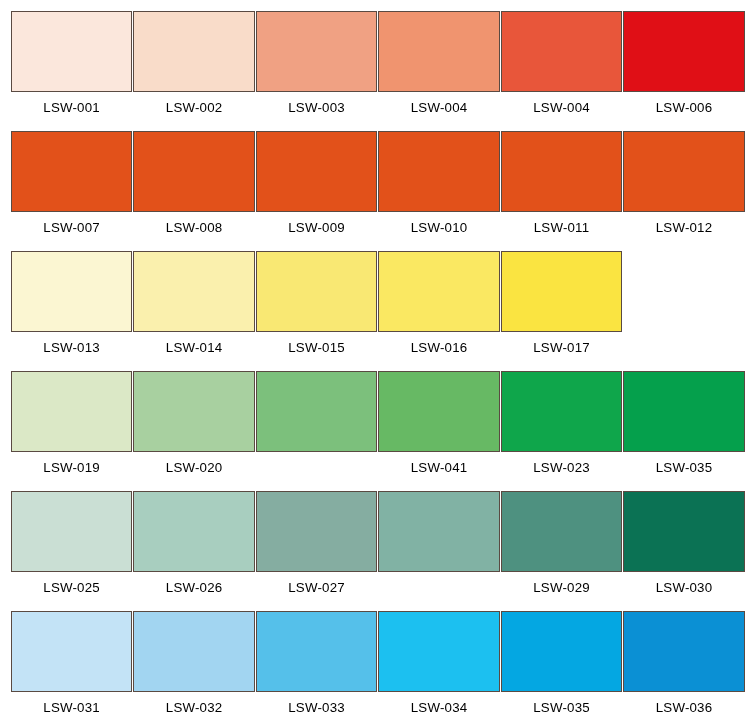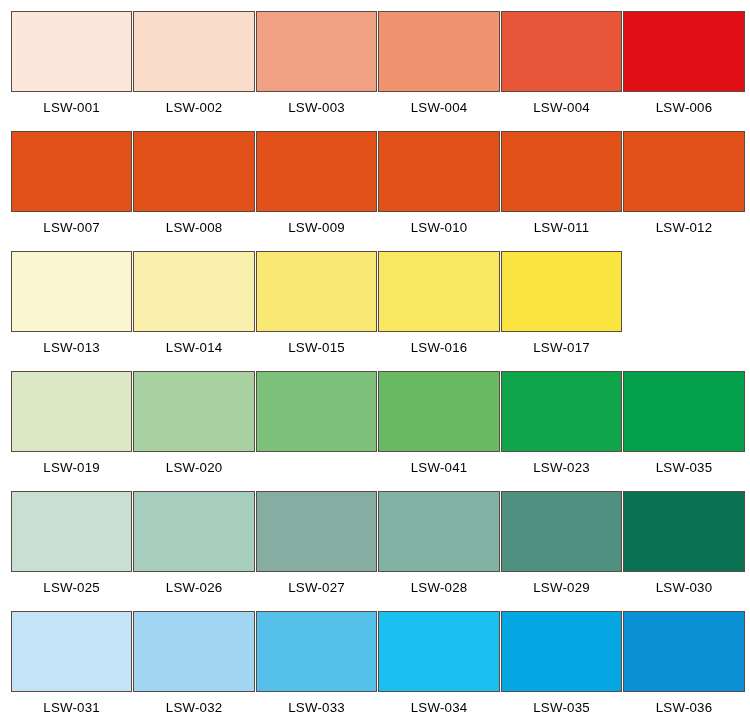--- a/index.html
+++ b/index.html
@@ -166,21 +166,20 @@
       <div class="swatch-cell">
         <div class="swatch-chip" style="background-color: rgb(168, 206, 191);"></div>
         <div class="swatch-label">LSW-026</div>
       </div>
       <div class="swatch-cell">
         <div class="swatch-chip" style="background-color: rgb(133, 173, 161);"></div>
         <div class="swatch-label">LSW-027</div>
       </div>
       <div class="swatch-cell">
         <div class="swatch-chip" style="background-color: rgb(129, 178, 164);"></div>
-        <div class="swatch-label">LSW-028</div>
       </div>
       <div class="swatch-cell">
         <div class="swatch-chip" style="background-color: rgb(78, 145, 128);"></div>
         <div class="swatch-label">LSW-029</div>
       </div>
       <div class="swatch-cell">
         <div class="swatch-chip" style="background-color: rgb(11, 114, 84);"></div>
         <div class="swatch-label">LSW-030</div>
       </div>
     </div>

